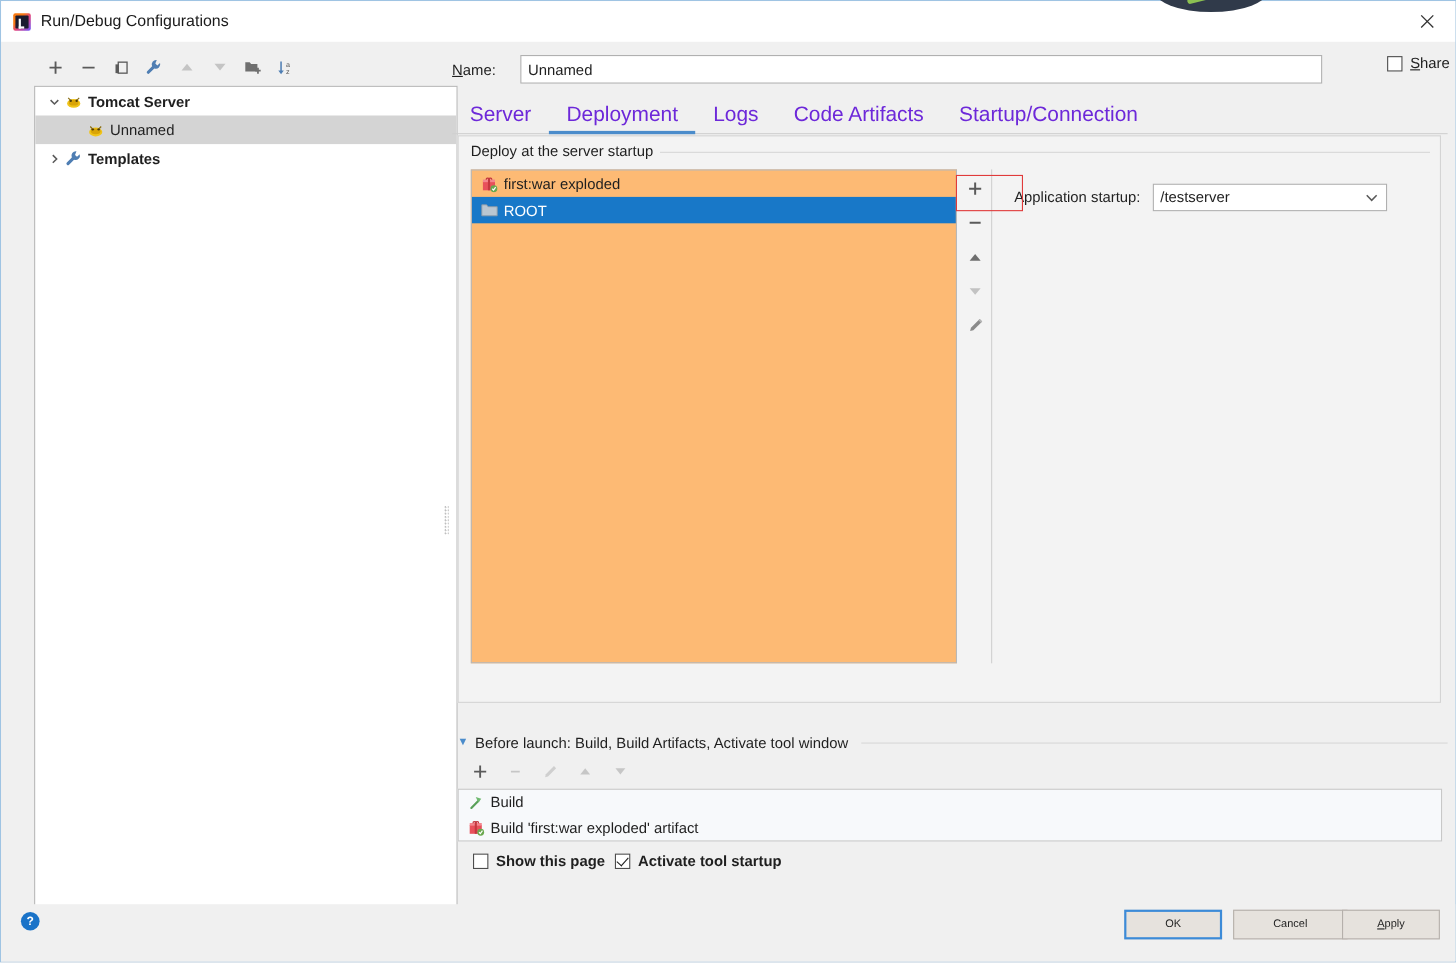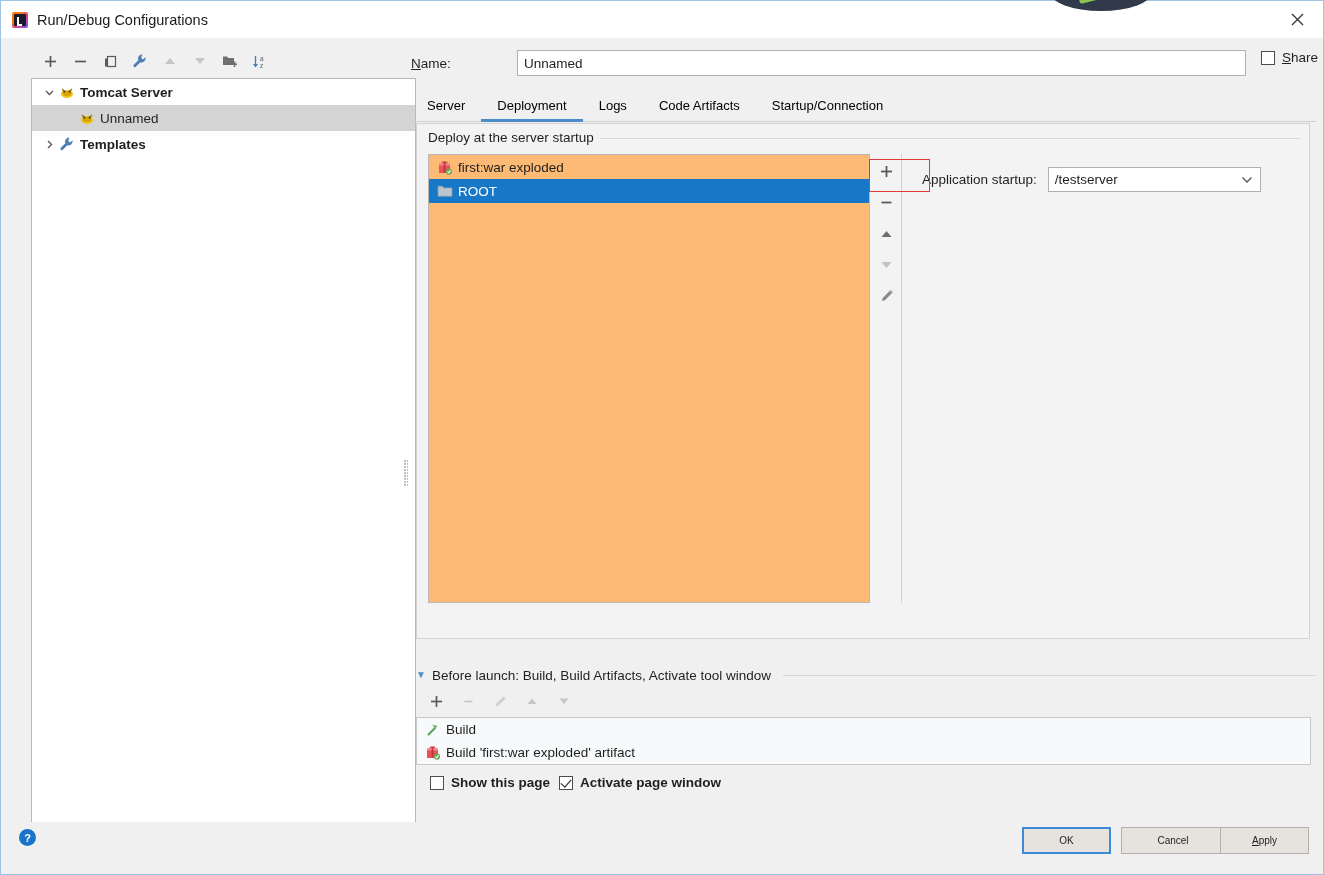--- a/index.html
+++ b/index.html
@@ -163,21 +163,21 @@
   .right-pane {
     position: absolute;
     left: 410px; top: 0;
     width: 912px; height: 836px;
   }
 
   .name-row {
     position: absolute;
     left: 0; top: 10px;
     width: 905px; height: 30px;
-    display: flex; align-items: center; gap: 44px;
+    display: flex; align-items: center;
   }
   .name-label { width: 62px; font-size: 13.5px; }
   .name-label u { text-decoration: underline; }
   .name-input {
     width: 729px; height: 26px;
     border: 1px solid #b0b0b0;
     background: #ffffff;
     padding: 0 6px;
     font-family: "Liberation Sans", sans-serif;
     font-size: 13.5px;
@@ -212,22 +212,22 @@
     position: absolute;
     left: 0; top: 52px;
     width: 905px; height: 32px;
     display: flex; align-items: flex-end;
     border-bottom: 1px solid #d0d0d0;
   }
   .tab {
     height: 31px;
     padding: 0 16px;
     display: flex; align-items: center;
-    font-size: 13px;
-    color: #000000;
+    font-size: 19px;
+    color: #6d28d9;
     cursor: default;
     border-bottom: 3px solid transparent;
     margin-bottom: -1px;
   }
   .tab.active { border-bottom-color: #4b8ccb; }
 
   
   .tabpanel {
     position: absolute;
     left: 5px; top: 85px;
@@ -698,21 +698,21 @@
           </div>
         </div>
 
         <div class="bl-checks">
           <span class="cbitem">
             <span class="cb"></span>
             <span>Show this page</span>
           </span>
           <span class="cbitem">
             <span class="cb checked"></span>
-            <span>Activate page window</span>
+            <span>Activate tool startup</span>
           </span>
         </div>
       </div>
     </div>
 
     <div class="bottom-bar">
       <div class="help-icon">?</div>
       <div class="dlg-btn primary" style="left:1021px; width:89px;">OK</div>
       <div class="dlg-btn" style="left:1120px; width:104px;">Cancel</div>
       <div class="dlg-btn" style="left:1219px; width:89px;"><u>A</u>pply</div>

